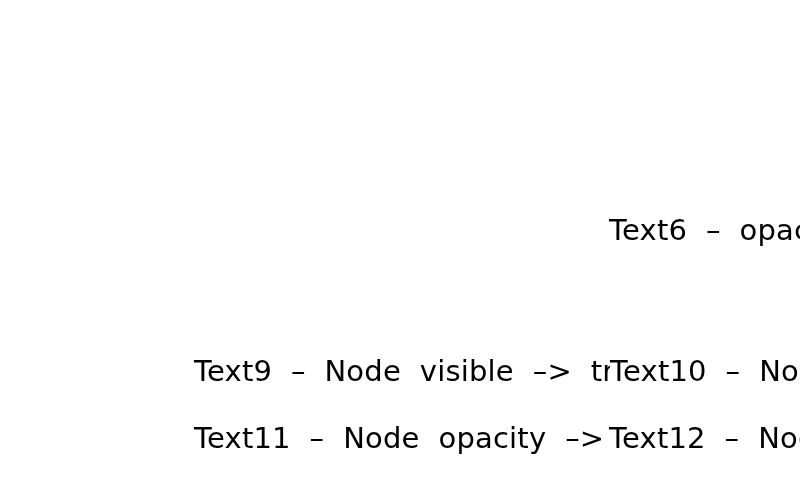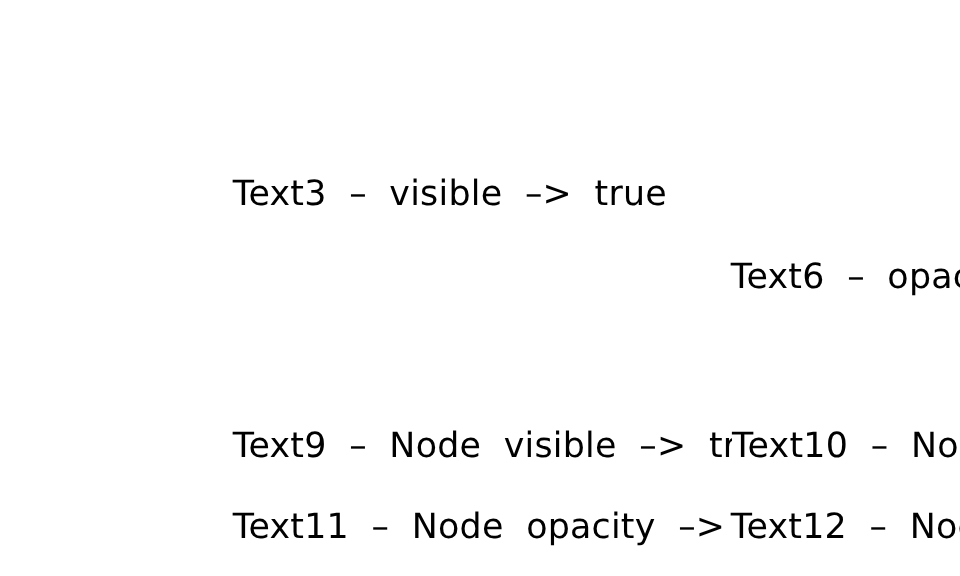--- a/index.html
+++ b/index.html
@@ -37,21 +37,20 @@
   .run-5 { left: 194px; top: 424px;  z-index: 5; }
   .run-6 { left: 609px; top: 424px;  z-index: 6; }
   
   .overpaint { background: #ffffff; }
 </style>
 </head>
 <body>
 
 <div id="canvas">
 
-  <span class="text-run run-1">Text3  –  visible  –&gt;  true</span>
 
   <span class="text-run run-2">Text6  –  opac</span>
 
   <span class="text-run run-3">Text9  –  Node  visible  –&gt;  tru</span>
 
   <span class="text-run run-4 overpaint">Text10  –  Nod</span>
 
   <span class="text-run run-5">Text11  –  Node  opacity  –&gt;  0</span>
 
   <span class="text-run run-6 overpaint">Text12  –  Nod</span>

